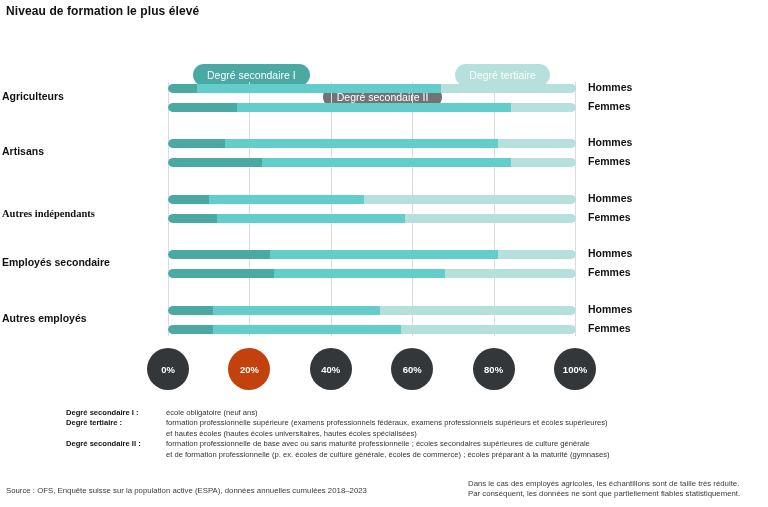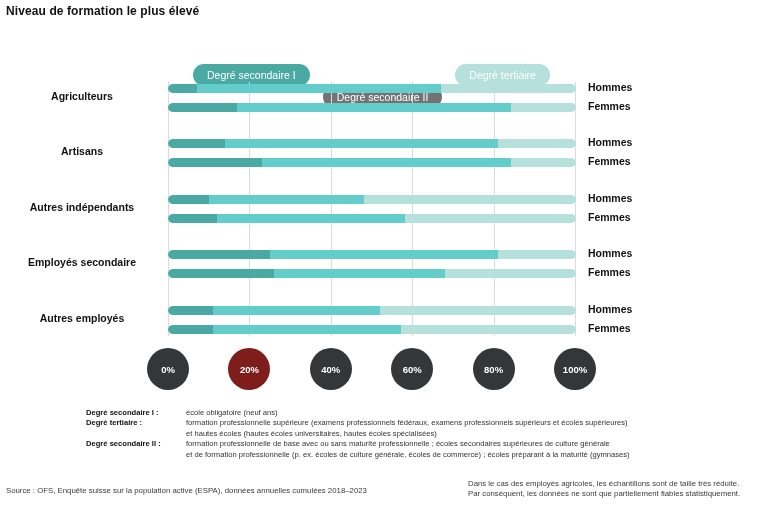--- a/index.html
+++ b/index.html
@@ -89,21 +89,21 @@
     height: 9px;
   }
   .seg.s1 { left: 0; border-radius: 4.5px 0 0 4.5px; }
   .seg.s3 { right: 0; border-radius: 0 4.5px 4.5px 0; }
 
   
   .cat-label {
     position: absolute;
     right: 0;
     width: 160px;
-    text-align: center;
+    text-align: left;
     font-size: 10.5px;
     font-weight: bold;
     color: #111111;
     white-space: nowrap;
   }
   #cat-labels {
     position: absolute;
     left: 0;
     top: 82px;
     width: 162px;
@@ -153,21 +153,20 @@
 
   
   #definitions {
     position: absolute;
     left: 66px;
     top: 408px;
     width: 640px;
     font-size: 7.6px;
     line-height: 10.4px;
     color: #333333;
-    margin-left: 20px;
   }
   .def-row {
     display: flex;
     align-items: flex-start;
   }
   .def-term {
     width: 100px;
     flex: 0 0 100px;
     font-weight: bold;
     color: #111111;
@@ -204,21 +203,21 @@
 
 <div id="legend">
     <div class="legend-pill" style="background: rgb(74, 169, 163);">Degré secondaire I</div>
     <div class="legend-pill" style="background: #737373; margin-top: 44px;">Degré secondaire II</div>
     <div class="legend-pill" style="background: rgb(181, 224, 220);">Degré tertiaire</div>
   </div>
 
 <div id="cat-labels">
     <div class="cat-label" style="top: 8px;">Agriculteurs</div>
     <div class="cat-label" style="top: 63px;">Artisans</div>
-    <div class="cat-label" style="top: 119px;">Autres indépendants</div>
+    <div class="cat-label" style="top: 126px; font-family: Liberation Serif, serif;">Autres indépendants</div>
     <div class="cat-label" style="top: 174px;">Employés secondaire</div>
     <div class="cat-label" style="top: 230px;">Autres employés</div>
   </div>
 
 <div id="plot">
   <div id="gridlines">
       <div class="gridline" style="left: 0px;"></div>
       <div class="gridline" style="left: 81.4px;"></div>
       <div class="gridline" style="left: 162.8px;"></div>
       <div class="gridline" style="left: 244.2px;"></div>
@@ -307,21 +306,21 @@
     <div class="sex-label" style="top: 110px;">Hommes</div>
     <div class="sex-label" style="top: 129px;">Femmes</div>
     <div class="sex-label" style="top: 165px;">Hommes</div>
     <div class="sex-label" style="top: 184px;">Femmes</div>
     <div class="sex-label" style="top: 221px;">Hommes</div>
     <div class="sex-label" style="top: 240px;">Femmes</div>
   </div>
 
 <div id="axis">
     <div class="tick-bubble" style="left: 168px; background: rgb(51, 55, 57);">0%</div>
-    <div class="tick-bubble" style="left: 249.4px; background: #7f1d1d;">20%</div>
+    <div class="tick-bubble" style="left: 249.4px; background: #c2410c;">20%</div>
     <div class="tick-bubble" style="left: 330.8px; background: rgb(51, 55, 57);">40%</div>
     <div class="tick-bubble" style="left: 412.2px; background: rgb(51, 55, 57);">60%</div>
     <div class="tick-bubble" style="left: 493.6px; background: rgb(51, 55, 57);">80%</div>
     <div class="tick-bubble" style="left: 575px; background: rgb(51, 55, 57);">100%</div>
   </div>
 
 <div id="definitions">
     <div class="def-row">
       <div class="def-term">Degré secondaire I :</div>
       <div class="def-body">

